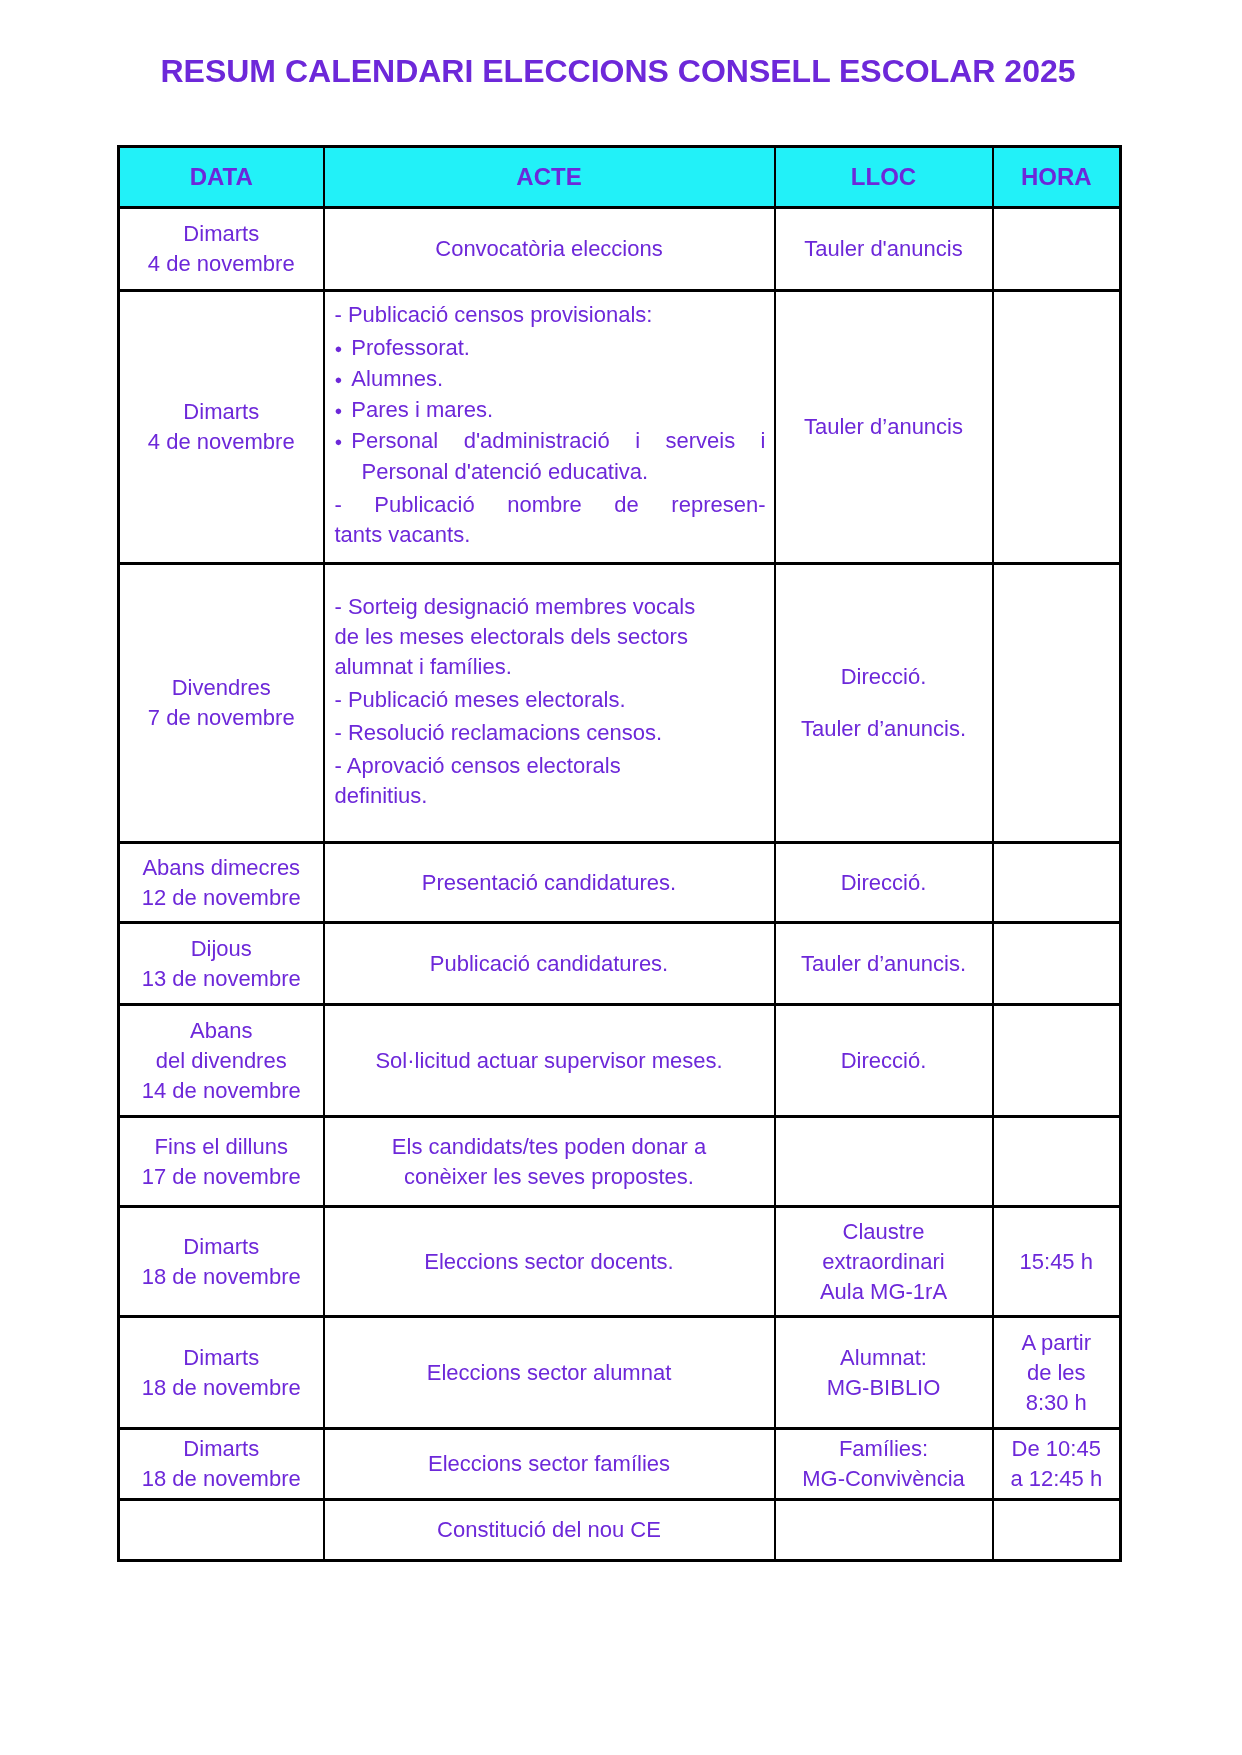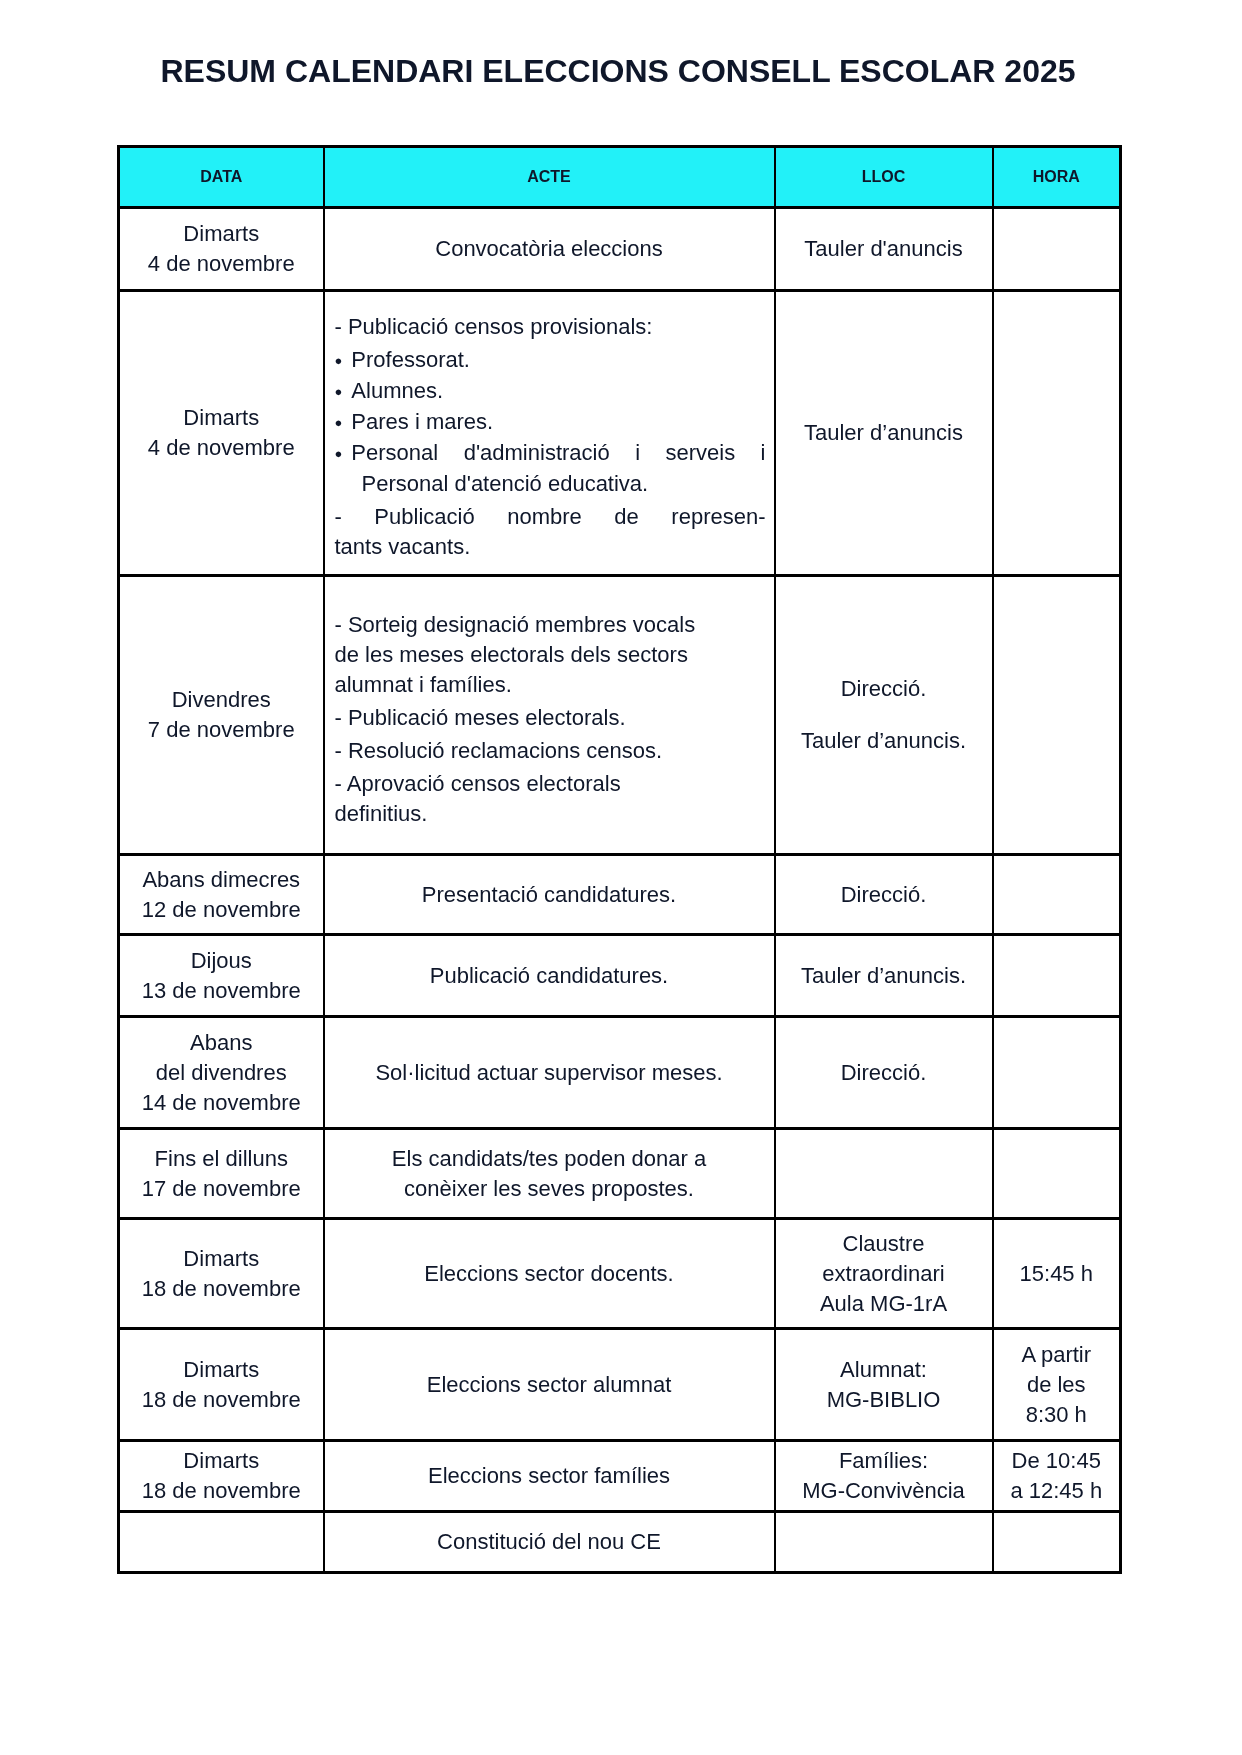--- a/index.html
+++ b/index.html
@@ -2,21 +2,21 @@
 <html lang="ca"><head>
 <meta charset="utf-8">
 <style>
   html,body{margin:0;padding:0;background:#ffffff;}
   .page{
     position:relative;
     width:1242px;
     height:1755px;
     background:#ffffff;
     font-family:"Liberation Sans", sans-serif;
-    color:#0f172a;
+    color:#6d28d9;
     overflow:hidden;
   }
   .title{
     position:absolute;
     top:51px;
     left:117px;
     width:1002px;
     text-align:center;
     font-weight:bold;
     font-size:32px;
@@ -39,34 +39,34 @@
   col.c-hora{width:128px;}
   th,td{
     border:2px solid #000;
     vertical-align:middle;
     padding:4px 8px;
     overflow:hidden;
   }
   tbody tr{border-top:3px solid #000;}
   thead th{
     height:54px;
-    font-size:16px;
+    font-size:24px;
     font-weight:bold;
     text-align:center;
     padding:2px;
   }
   
   tr.r0{height:83px;}  tr.r1{height:266px;} tr.r2{height:110px;}
   tr.r3{height:279px;} tr.r4{height:80px;}  tr.r5{height:82px;}
   tr.r6{height:112px;margin-top:21px;} tr.r7{height:90px;}  tr.r8{height:110px;}
   tr.r9{height:112px;} tr.r10{height:71px;} tr.r11{height:61px;}
 
   td.cell{font-size:22px;line-height:30px;}
   td.align-center{text-align:center;}
-  td.align-left{text-align:left;padding:20px 8px 12px 10px;}
+  td.align-left{text-align:left;padding:8px 8px 12px 10px;}
   .para + .para{margin-top:3px;}
   td.col-lloc .para + .para{margin-top:22px;}
   .line{min-height:30px;}
   .line.justify{
     text-align:justify;
     text-align-last:justify;
     text-justify:inter-word;
   }
   .line.indent{padding-left:27px;}
   .bullet{

